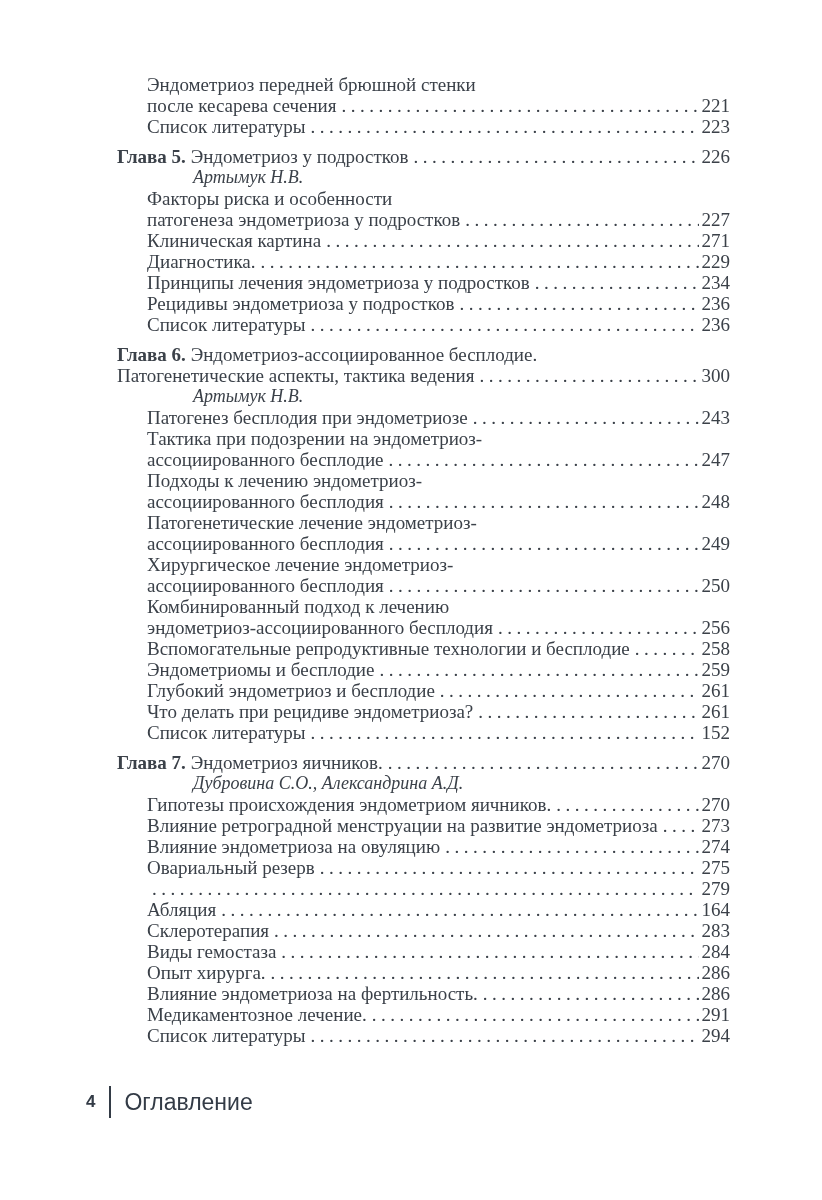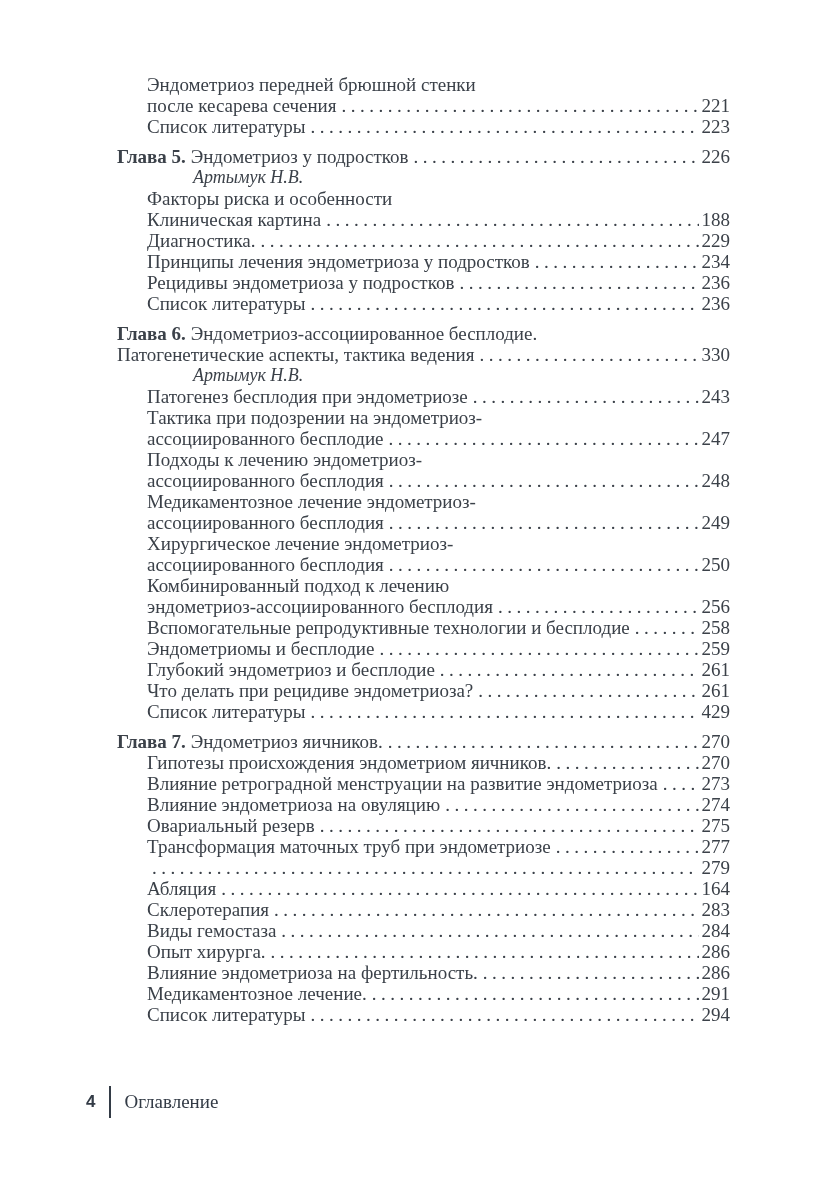--- a/index.html
+++ b/index.html
@@ -61,21 +61,21 @@
     align-items:center;
     font-family:"Liberation Sans", sans-serif;
     color:var(--footer-ink);
   }
   .footer-num { font-weight:bold; font-size:17px; }
   .footer-divider {
     width:2px; height:32px;
     background:var(--footer-ink);
     margin:0 13px 0 14px;
   }
-  .footer-label { font-size:19px;font-family:Liberation Serif, serif; }
+  .footer-label { font-size:23px; }
 </style>
 </head>
 <body>
 
 <div class="page">
 
   <main class="toc">
       <div class="toc-item type-entry">
         <div class="line">
           <span class="text">Эндометриоз передней брюшной стенки</span>
@@ -102,26 +102,31 @@
       </div>
       <div class="toc-item type-author">
         <div class="line">
           <span class="text">Артымук Н.В.</span>
         </div>
       </div>
       <div class="toc-item type-entry">
         <div class="line">
           <span class="text">Факторы риска и особенности</span>
         </div>
+        <div class="line">
+          <span class="text">патогенеза эндометриоза у подростков</span>
+          <span class="leader"></span>
+          <span class="pagenum">227</span>
+        </div>
       </div>
       <div class="toc-item type-entry">
         <div class="line">
           <span class="text">Клиническая картина</span>
           <span class="leader"></span>
-          <span class="pagenum">188</span>
+          <span class="pagenum">271</span>
         </div>
       </div>
       <div class="toc-item type-entry">
         <div class="line">
           <span class="text">Диагностика.</span>
           <span class="leader"></span>
           <span class="pagenum">229</span>
         </div>
       </div>
       <div class="toc-item type-entry">
@@ -145,21 +150,21 @@
           <span class="pagenum">236</span>
         </div>
       </div>
       <div class="toc-item type-chapter">
         <div class="line">
           <span class="text"><b class="chap-label">Глава 6. </b>Эндометриоз-ассоциированное бесплодие.</span>
         </div>
         <div class="line">
           <span class="text">Патогенетические аспекты, тактика ведения</span>
           <span class="leader"></span>
-          <span class="pagenum">330</span>
+          <span class="pagenum">300</span>
         </div>
       </div>
       <div class="toc-item type-author">
         <div class="line">
           <span class="text">Артымук Н.В.</span>
         </div>
       </div>
       <div class="toc-item type-entry">
         <div class="line">
           <span class="text">Патогенез бесплодия при эндометриозе</span>
@@ -182,21 +187,21 @@
           <span class="text">Подходы к лечению эндометриоз-</span>
         </div>
         <div class="line">
           <span class="text">ассоциированного бесплодия</span>
           <span class="leader"></span>
           <span class="pagenum">248</span>
         </div>
       </div>
       <div class="toc-item type-entry">
         <div class="line">
-          <span class="text">Медикаментозное лечение эндометриоз-</span>
+          <span class="text">Патогенетические лечение эндометриоз-</span>
         </div>
         <div class="line">
           <span class="text">ассоциированного бесплодия</span>
           <span class="leader"></span>
           <span class="pagenum">249</span>
         </div>
       </div>
       <div class="toc-item type-entry">
         <div class="line">
           <span class="text">Хирургическое лечение эндометриоз-</span>
@@ -242,30 +247,35 @@
         <div class="line">
           <span class="text">Что делать при рецидиве эндометриоза?</span>
           <span class="leader"></span>
           <span class="pagenum">261</span>
         </div>
       </div>
       <div class="toc-item type-entry">
         <div class="line">
           <span class="text">Список литературы</span>
           <span class="leader"></span>
-          <span class="pagenum">429</span>
+          <span class="pagenum">152</span>
         </div>
       </div>
       <div class="toc-item type-chapter">
         <div class="line">
           <span class="text"><b class="chap-label">Глава 7. </b>Эндометриоз яичников.</span>
           <span class="leader"></span>
           <span class="pagenum">270</span>
         </div>
       </div>
+      <div class="toc-item type-author">
+        <div class="line">
+          <span class="text">Дубровина С.О., Александрина А.Д.</span>
+        </div>
+      </div>
       <div class="toc-item type-entry">
         <div class="line">
           <span class="text">Гипотезы происхождения эндометриом яичников.</span>
           <span class="leader"></span>
           <span class="pagenum">270</span>
         </div>
       </div>
       <div class="toc-item type-entry">
         <div class="line">
           <span class="text">Влияние ретроградной менструации на развитие эндометриоза</span>
@@ -278,27 +288,20 @@
           <span class="text">Влияние эндометриоза на овуляцию</span>
           <span class="leader"></span>
           <span class="pagenum">274</span>
         </div>
       </div>
       <div class="toc-item type-entry">
         <div class="line">
           <span class="text">Овариальный резерв</span>
           <span class="leader"></span>
           <span class="pagenum">275</span>
-        </div>
-      </div>
-      <div class="toc-item type-entry">
-        <div class="line">
-          <span class="text">Трансформация маточных труб при эндометриозе</span>
-          <span class="leader"></span>
-          <span class="pagenum">277</span>
         </div>
       </div>
       <div class="toc-item type-entry">
         <div class="line">
           <span class="leader"></span>
           <span class="pagenum">279</span>
         </div>
       </div>
       <div class="toc-item type-entry">
         <div class="line">

